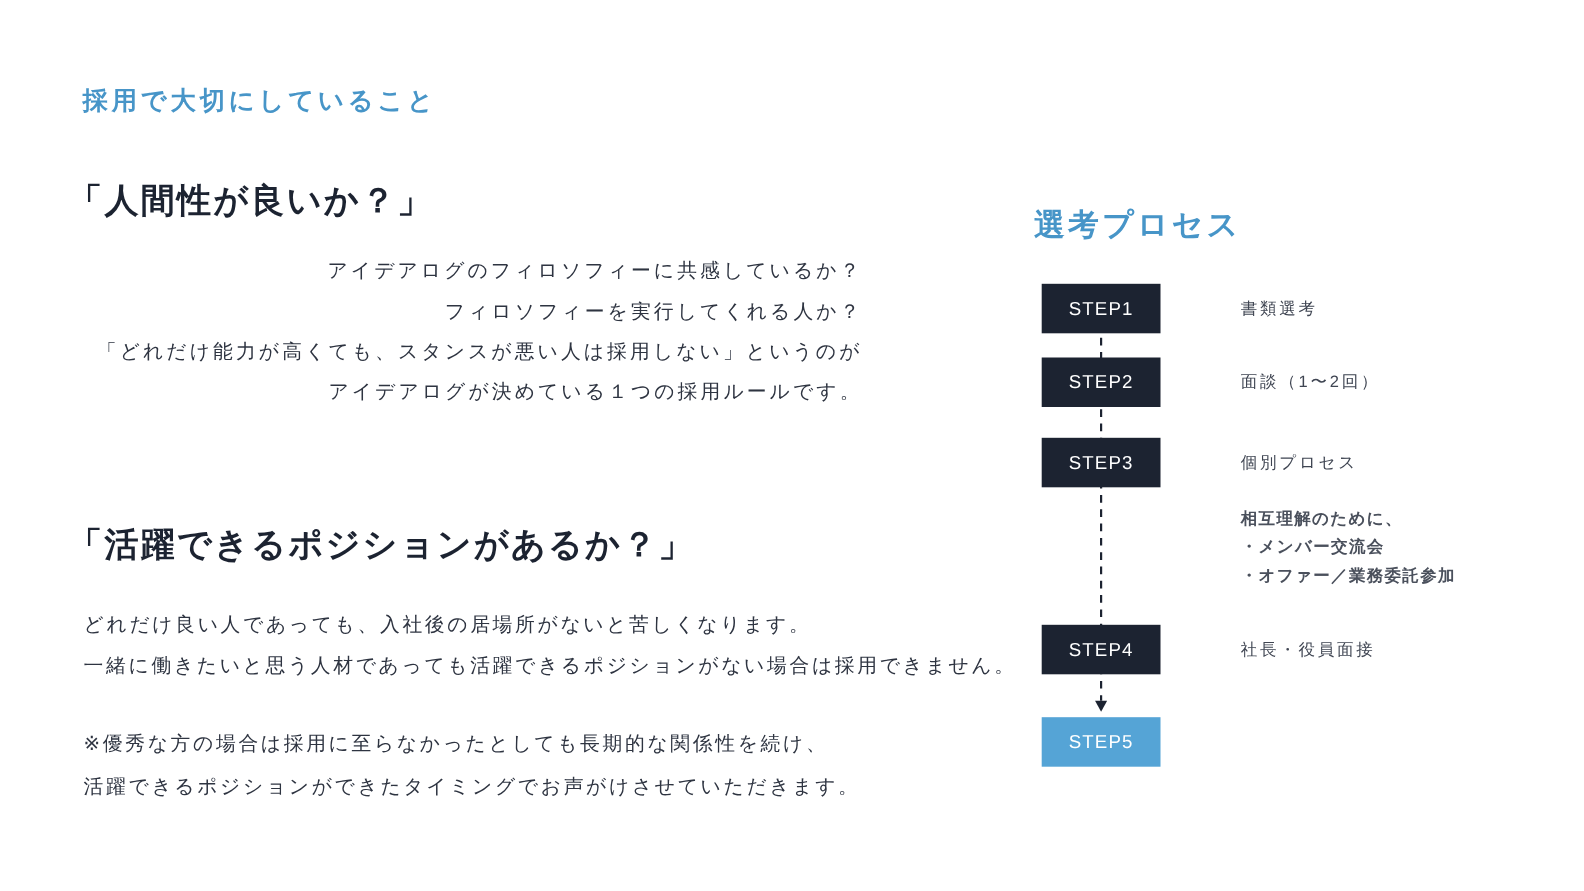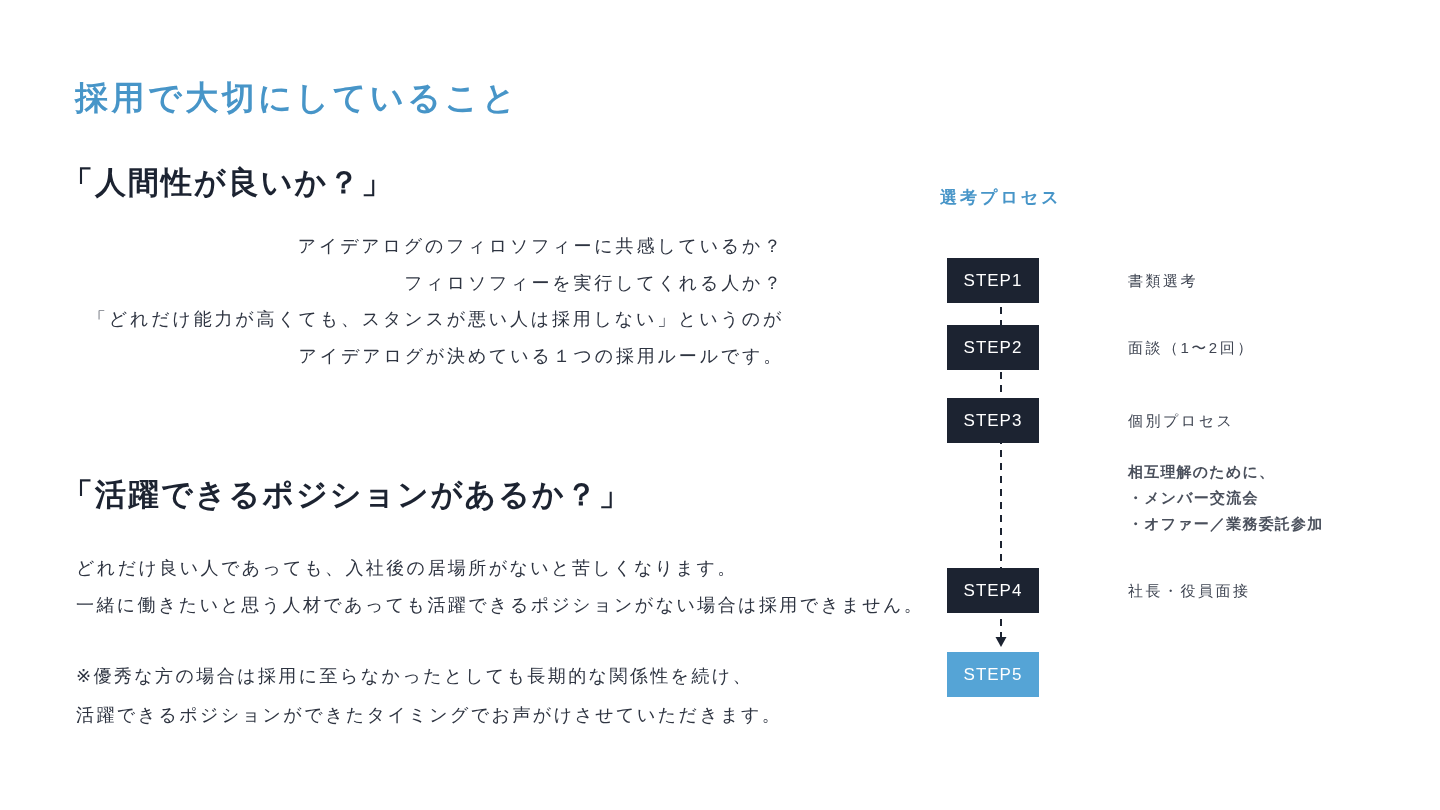--- a/index.html
+++ b/index.html
@@ -14,21 +14,21 @@
   .slide{
     position:relative;
     width:1440px;height:810px;
     background:#ffffff;
     overflow:hidden;
     font-family:"Liberation Sans","DejaVu Sans",sans-serif;
   }
   .abs{position:absolute;}
   .title{
     left:75px;top:76px;
-    font-size:33px;font-weight:bold;
+    font-size:23px;font-weight:bold;
     letter-spacing:3.5px;
     color:var(--accent);
     white-space:nowrap;
   }
   .heading{
     font-size:31px;font-weight:bold;
     letter-spacing:2px;
     color:var(--navy);
     white-space:nowrap;
   }
@@ -38,29 +38,29 @@
     color:var(--body);
     font-size:18px;
     letter-spacing:2.8px;
     white-space:nowrap;
   }
   .p1{left:88px;top:228px;line-height:36.5px;text-align:right;}
   .p2{left:76px;top:550px;line-height:37px;letter-spacing:2.4px;}
   .note{left:76px;top:657px;line-height:39px;letter-spacing:2.4px;}
   .process-heading{
     left:940px;top:186px;
-    font-size:17px;font-weight:bold;
+    font-size:28px;font-weight:bold;
     letter-spacing:3px;
     color:var(--accent);
     white-space:nowrap;
   }
   .connector{left:990px;top:281px;z-index:1;}
   .step-badge{
     left:947px;
-    width:92px;height:45px;
+    width:108px;height:45px;
     background:var(--navy);
     color:#ffffff;
     display:flex;align-items:center;justify-content:center;
     font-size:17px;
     letter-spacing:1px;
     z-index:2;
   }
   .step-badge.highlight{background:var(--step5);}
   .step-label{
     left:1128px;

